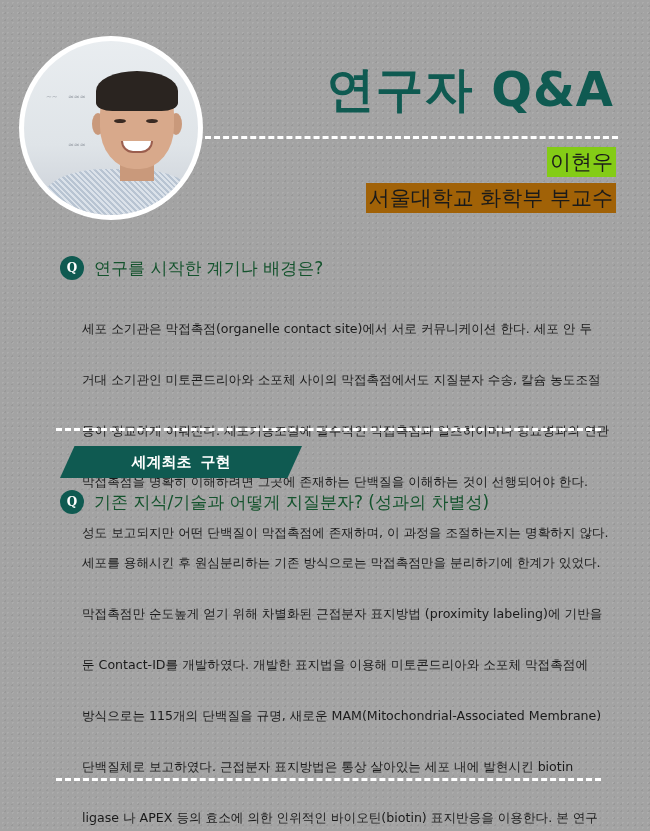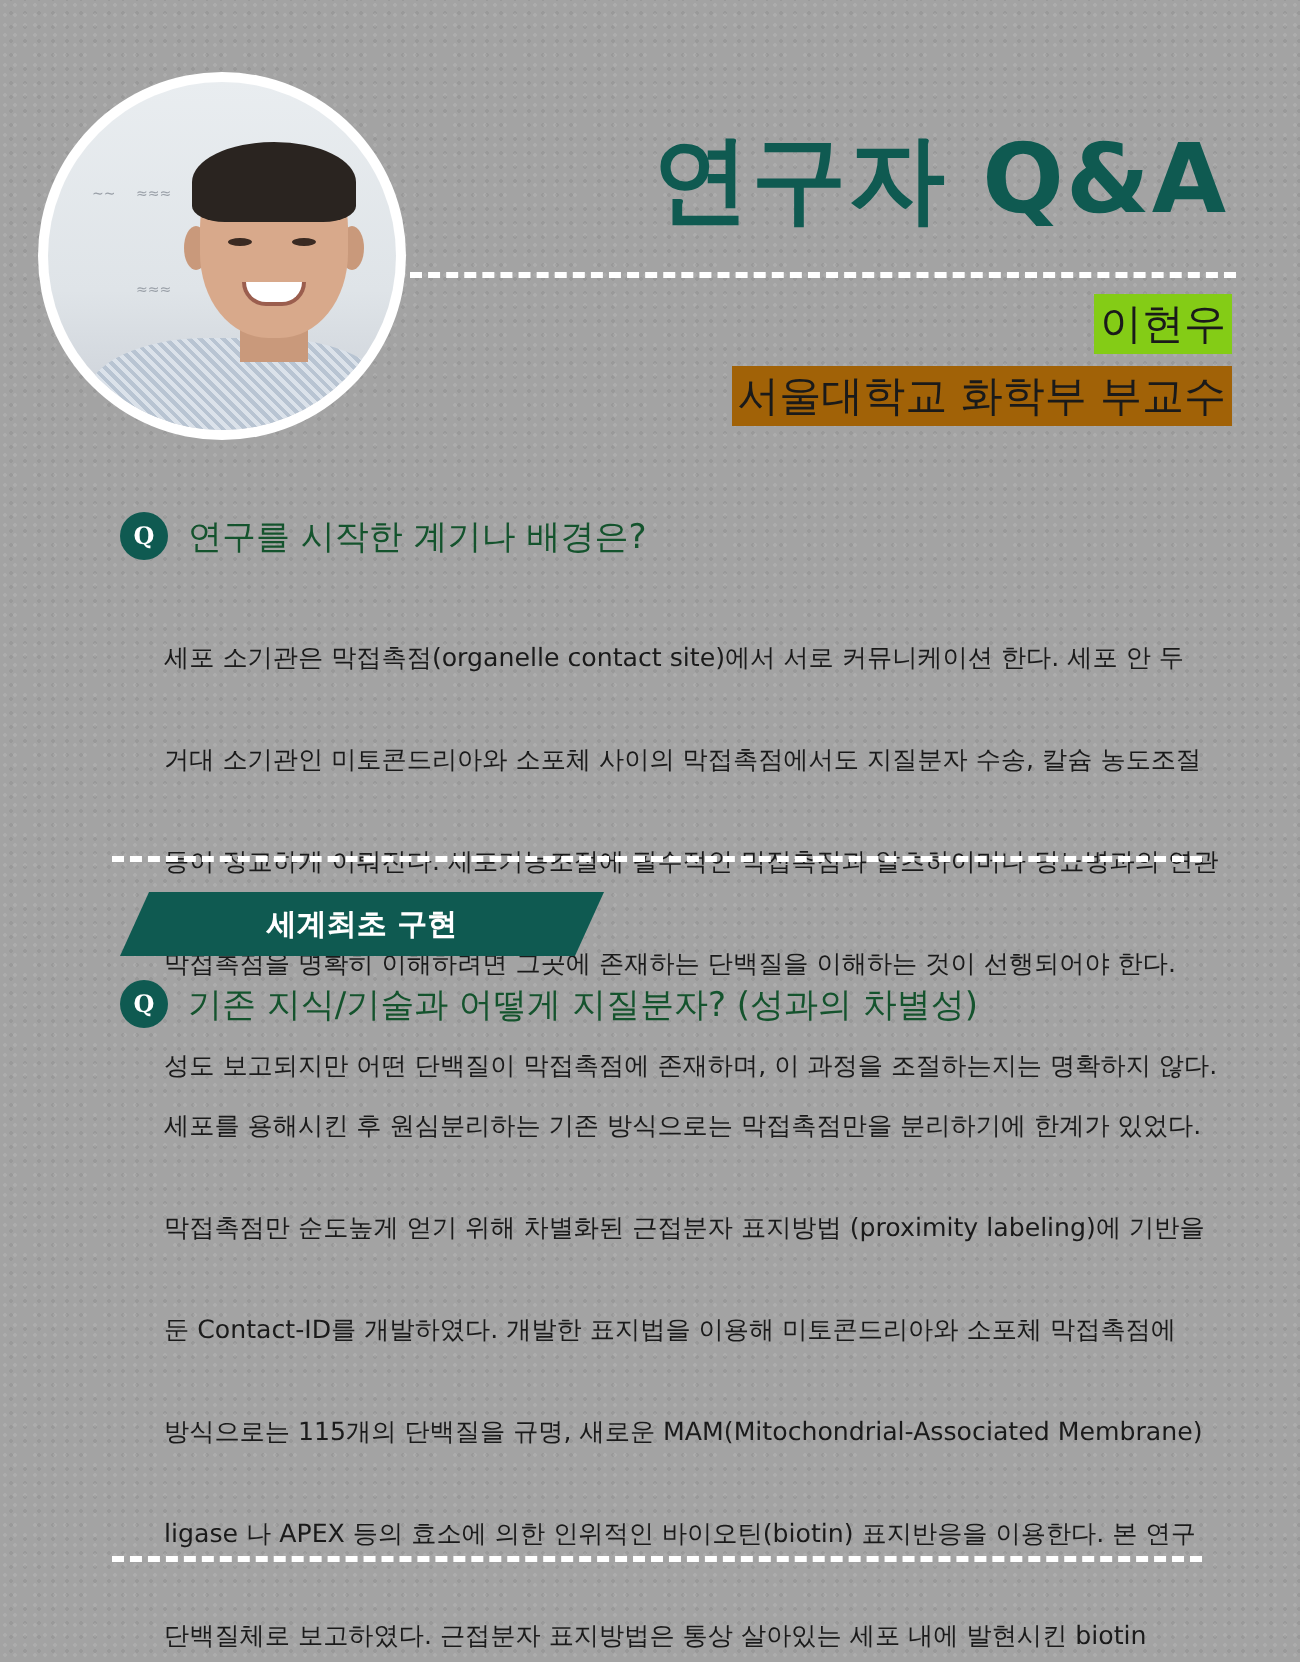--- a/index.html
+++ b/index.html
@@ -83,21 +83,21 @@
 
   .banner {
     position: absolute; left: 60px; top: 446px; width: 242px; height: 32px;
   }
   .banner-bg {
     position: absolute; inset: 0; background: #0f5a51;
     clip-path: polygon(6% 0, 100% 0, 94% 100%, 0 100%);
   }
   .banner-text {
     position: absolute; inset: 0; display: flex; align-items: center; justify-content: center;
-    color: #ffffff; font-weight: bold; font-size: 15px;
+    color: #ffffff; font-weight: bold; font-size: 15px; font-family: Liberation Mono, monospace;
   }
 </style>
 </head>
 <body>
 
 <div class="portrait">
   <div class="portrait-inner">
     <span class="bg-text" style="left:22px;top:52px;">~~</span>
     <span class="bg-text" style="left:44px;top:52px;">≈≈≈</span>
     <span class="bg-text" style="left:44px;top:100px;">≈≈≈</span>
@@ -137,20 +137,20 @@
 </div>
 <div class="q-row" style="top:490px;">
   <span class="q-badge">Q</span>
   <span class="q-text">기존 지식/기술과 어떻게 지질분자? (성과의 차별성)</span>
 </div>
 <div class="body-text" style="top:524px;">
   <div>세포를 용해시킨 후 원심분리하는 기존 방식으로는 막접촉점만을 분리하기에 한계가 있었다.</div>
   <div>막접촉점만 순도높게 얻기 위해 차별화된 근접분자 표지방법 (proximity labeling)에 기반을</div>
   <div>둔 Contact-ID를 개발하였다. 개발한 표지법을 이용해 미토콘드리아와 소포체 막접촉점에</div>
   <div>방식으로는 115개의 단백질을 규명, 새로운 MAM(Mitochondrial-Associated Membrane)</div>
+  <div>단백질체로 보고하였다. 근접분자 표지방법은 통상 살아있는 세포 내에 발현시킨 biotin</div>
   <div>ligase 나 APEX 등의 효소에 의한 인위적인 바이오틴(biotin) 표지반응을 이용한다. 본 연구</div>
-  <div>단백질체로 보고하였다. 근접분자 표지방법은 통상 살아있는 세포 내에 발현시킨 biotin</div>
   
   
   
   
 </div>
 <div class="dash" style="top:778px;"></div>
 
 </body></html>

